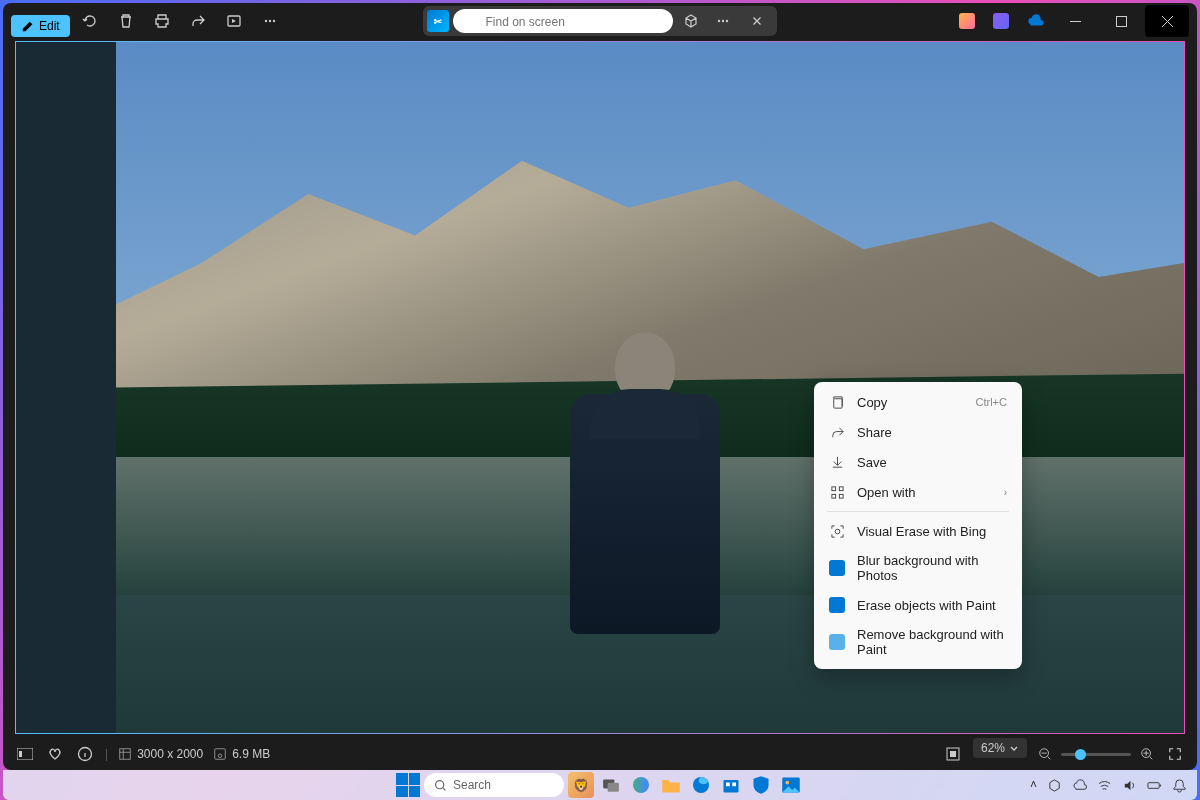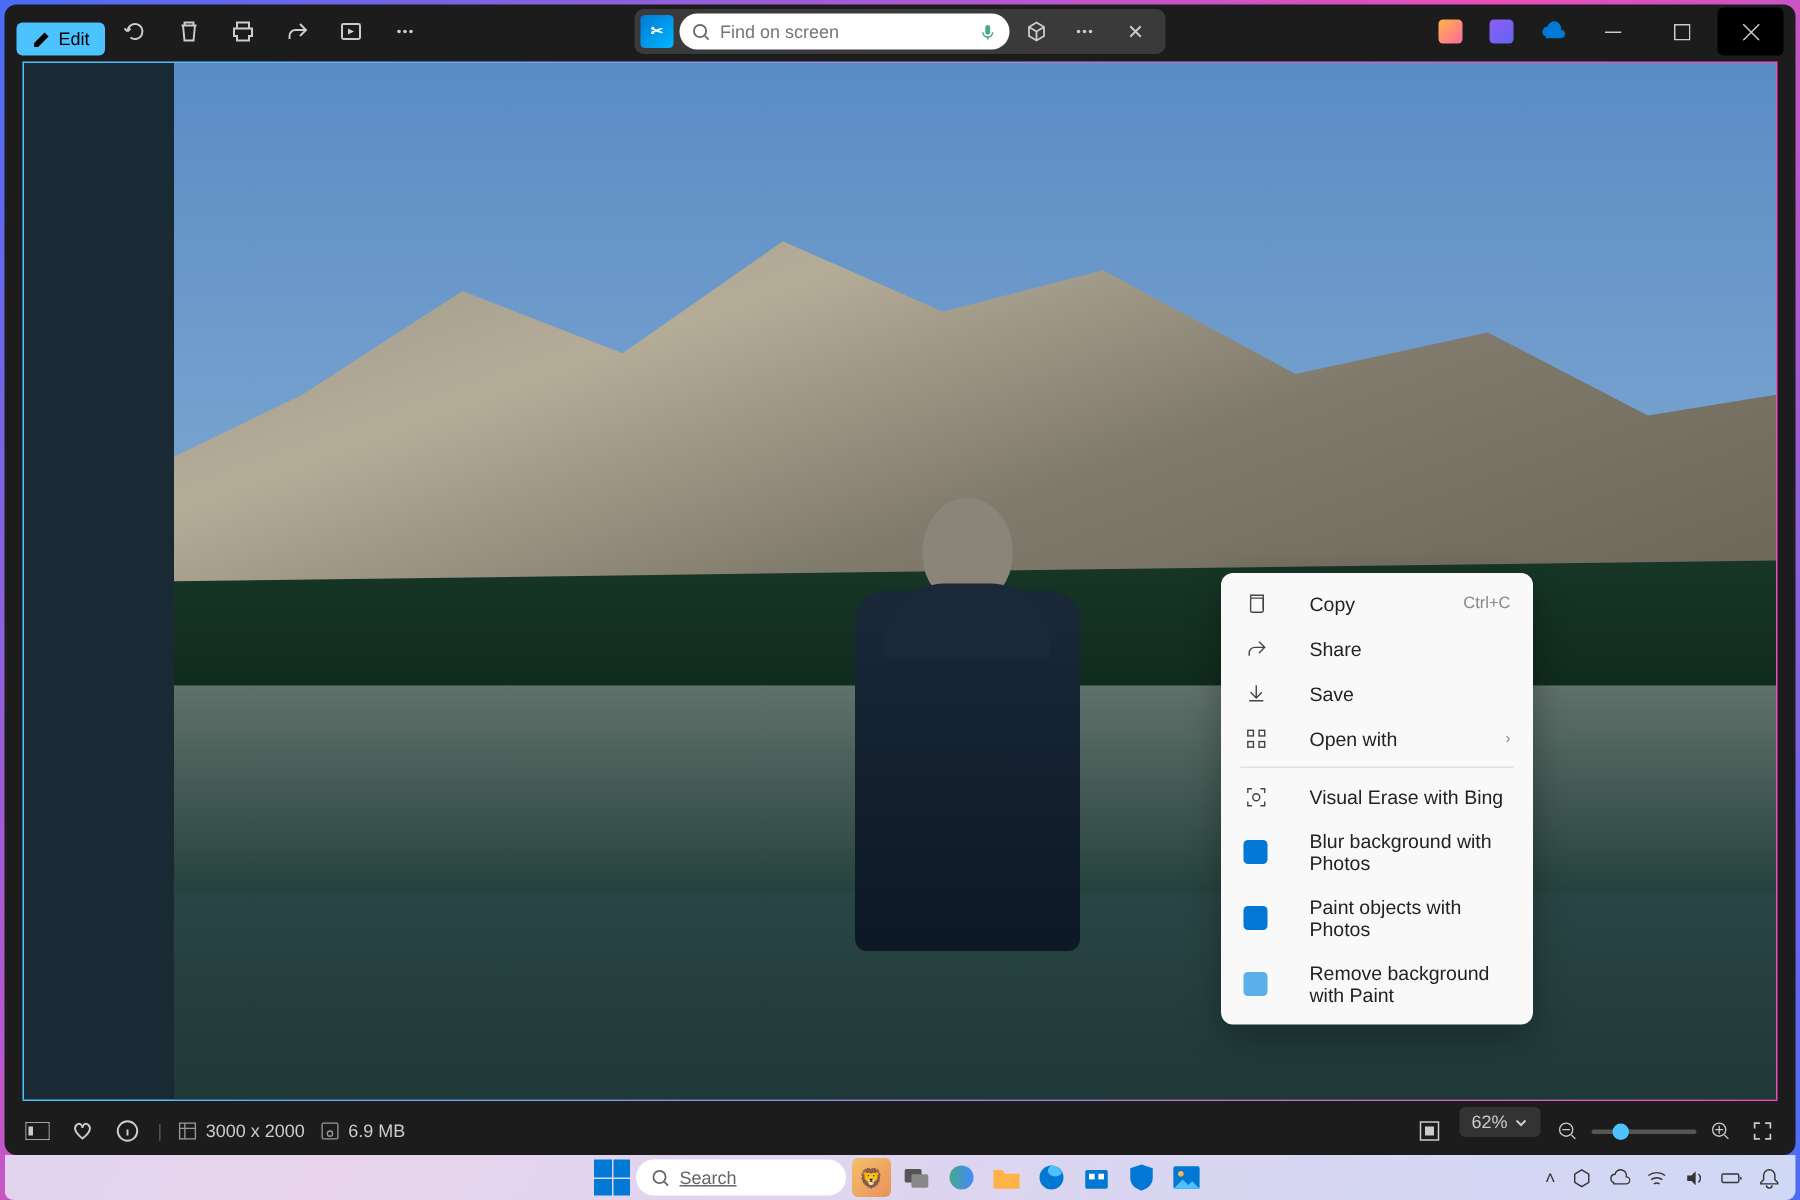--- a/index.html
+++ b/index.html
@@ -4,60 +4,60 @@
 <style>
 * { margin: 0; padding: 0; box-sizing: border-box; font-family: 'Segoe UI', sans-serif; }
 body { width: 1200px; height: 800px; overflow: hidden; background: linear-gradient(135deg, #4a6cf7 0%, #e94fb8 50%, #4a6cf7 100%); padding: 3px; }
 .window { width: 100%; height: 767px; background: #1c1c1c; border-radius: 8px; display: flex; flex-direction: column; position: relative; }
 .titlebar { height: 36px; display: flex; align-items: center; padding: 0 8px; position: relative; }
 .tb-left { display: flex; align-items: flex-end; gap: 4px; }
 .edit-btn { background: #4cc2ff; color: #000; padding: 4px 10px; border-radius: 4px; font-size: 12px; display: flex; align-items: center; gap: 4px; cursor: pointer; }
 .tb-icon { width: 32px; height: 32px; display: flex; align-items: center; justify-content: center; color: #ccc; cursor: pointer; border-radius: 4px; }
 .search-bar { position: absolute; left: 50%; transform: translateX(-50%); display: flex; align-items: center; background: #3a3a3a; border-radius: 6px; height: 30px; padding: 0 4px; gap: 4px; }
 .search-app-icon { width: 22px; height: 22px; background: linear-gradient(135deg,#0078d4,#00b7ff); border-radius: 3px; display:flex;align-items:center;justify-content:center;color:#fff;font-size:10px;font-weight:bold; }
-.search-input-wrap { background: #fff; border-radius: 14px; height: 24px; width: 220px; display: flex; align-items: center; padding: 0 8px; gap: 6px; }
+.search-input-wrap { background: #fff; border-radius: 14px; height: 24px; width: 220px; display: flex; align-items: center; padding: 0 8px; gap: 6px; flex-direction: column; }
 .search-input { border: none; outline: none; flex: 1; font-size: 12px; background: transparent; }
 .sb-icon { width: 28px; height: 28px; display:flex;align-items:center;justify-content:center;color:#ccc;cursor:pointer;border-radius:4px; }
 .sb-close { width: 32px; }
 .tb-right { margin-left: auto; display: flex; align-items: center; gap: 2px; }
 .tb-shape { width:16px;height:16px;border-radius:3px; }
 .win-btn { width: 44px; height: 32px; display:flex;align-items:center;justify-content:center;color:#ccc;cursor:pointer; }
 .win-close { background:#000;border-radius:4px; }
 .canvas-area { flex: 1; margin: 2px 12px 4px 12px; border: 1px solid; border-image: linear-gradient(90deg,#4cc2ff,#e94fb8) 1; position: relative; background: #1a2a35; overflow:hidden; }
 .photo { position:absolute; left:100px; right:0; top:0; bottom:0; }
 .sky { position:absolute; top:0; left:0; right:0; height:42%; background: linear-gradient(180deg,#5a8bc4 0%, #7aa5d0 100%); }
 .mountain { position:absolute; top:14%; left:0; right:0; height:40%; background: linear-gradient(160deg,#9a9488 0%, #b5ac98 30%, #807a6c 60%, #6b6558 100%); clip-path: polygon(0 60%, 8% 45%, 18% 20%, 28% 35%, 38% 8%, 48% 25%, 58% 15%, 70% 40%, 82% 30%, 92% 50%, 100% 45%, 100% 100%, 0 100%); }
 .trees { position:absolute; top:44%; left:0; right:0; height:20%; background: linear-gradient(180deg,#1a3a2a 0%, #0d2818 100%); clip-path: polygon(0 30%, 100% 20%, 100% 100%, 0 100%); }
 .lake { position:absolute; top:60%; left:0; right:0; bottom:0; background: linear-gradient(180deg,#3a5a5a 0%, #2a4545 50%, #1f3838 100%); }
 .lake::before { content:''; position:absolute; top:0; left:0; right:0; height:50%; background: linear-gradient(180deg, rgba(155,148,132,0.4), rgba(26,58,42,0.3)); }
 .person { position:absolute; left:42%; top:42%; width:160px; height:360px; }
 .head { width:60px; height:70px; background:#8a8578; border-radius:50% 50% 45% 45%; margin:0 auto; }
 .body { width:150px; height:240px; background: linear-gradient(180deg,#1a2838,#0d1825); border-radius: 20px 20px 8px 8px; margin:-8px auto 0; position:relative; }
 .body::before { content:''; position:absolute; top:-5px; left:20px; right:20px; height:50px; background:#1a2838; border-radius: 40px 40px 0 0; }
 .context-menu { position:absolute; top:340px; left:798px; width:208px; background:#f9f9f9; border-radius:8px; box-shadow:0 8px 24px rgba(0,0,0,0.3); padding:5px; font-size:13px; color:#222; }
-.cm-item { display:flex; align-items:center; gap:28px; padding:7px 10px; border-radius:4px; cursor:pointer; }
+.cm-item { display:flex; align-items:center; gap:12px; padding:7px 10px; border-radius:4px; cursor:pointer; }
 .cm-icon { width:16px; height:16px; display:flex; align-items:center; justify-content:center; flex-shrink:0; }
 .cm-label { flex:1; }
 .cm-shortcut { color:#888; font-size:11px; }
 .cm-chev { color:#888; font-size:10px; }
 .cm-sep { height:1px; background:#e0e0e0; margin:4px 8px; }
 .cm-color-icon { width:16px;height:16px;border-radius:3px; }
 .statusbar { height:32px; display:flex; align-items:center; padding:0 12px; color:#ccc; font-size:12px; gap:10px; }
 .sb-left { display:flex; align-items:center; gap:10px; }
 .sb-sep { color:#555; }
 .sb-info { display:flex; align-items:center; gap:5px; }
 .sb-right { margin-left:auto; display:flex; align-items:flex-start; gap:10px; }
 .zoom-val { background:#333; padding:3px 8px; border-radius:4px; display:flex; align-items:center; gap:4px; cursor:pointer; }
 .zoom-slider { display:flex; align-items:center; gap:8px; }
 .slider-track { width:70px; height:3px; background:#555; border-radius:2px; position:relative; }
 .slider-thumb { position:absolute; left:14px; top:-4px; width:11px; height:11px; background:#4cc2ff; border-radius:50%; }
 .taskbar { height:30px; background:rgba(230,235,245,0.85); backdrop-filter:blur(10px); display:flex; align-items:center; justify-content:center; gap:4px; position:relative; border-radius: 0 0 6px 6px; }
 .tb-start { width:24px; height:24px; display:grid; grid-template-columns:1fr 1fr; grid-template-rows:1fr 1fr; gap:1px; cursor:pointer; }
 .tb-start div { background:#0078d4; }
-.tb-search { background:#fff; border-radius:14px; height:24px; width:140px; display:flex; align-items:center; padding:0 10px; gap:6px; font-size:12px; color:#666; cursor:pointer;text-decoration:underline; }
+.tb-search { background:#fff; border-radius:14px; height:24px; width:140px; display:flex; align-items:center; padding:0 10px; gap:6px; font-size:12px; color:#666; cursor:pointer; }
 .tb-app { width:26px; height:26px; border-radius:4px; cursor:pointer; display:flex;align-items:center;justify-content:center; }
 .tb-tray { position:absolute; right:10px; display:flex; align-items:center; gap:10px; color:#333; font-size:12px; }
 svg { display:block; }
 </style>
 </head>
 <body>
 
 <div class="window">
 
   <div class="titlebar">
@@ -229,21 +229,21 @@
         <div class="cm-item">
           <div class="cm-icon">
             <div class="cm-color-icon" style="background:#0078d4"></div>
           </div>
           <span class="cm-label">Blur background with Photos</span>
         </div>
         <div class="cm-item">
           <div class="cm-icon">
             <div class="cm-color-icon" style="background:#0078d4"></div>
           </div>
-          <span class="cm-label">Paint objects with Photos</span>
+          <span class="cm-label">Erase objects with Paint</span>
         </div>
         <div class="cm-item">
           <div class="cm-icon">
             <div class="cm-color-icon" style="background:#5ab0e8"></div>
           </div>
           <span class="cm-label">Remove background with Paint</span>
         </div>
       </div>
   </div>
 

